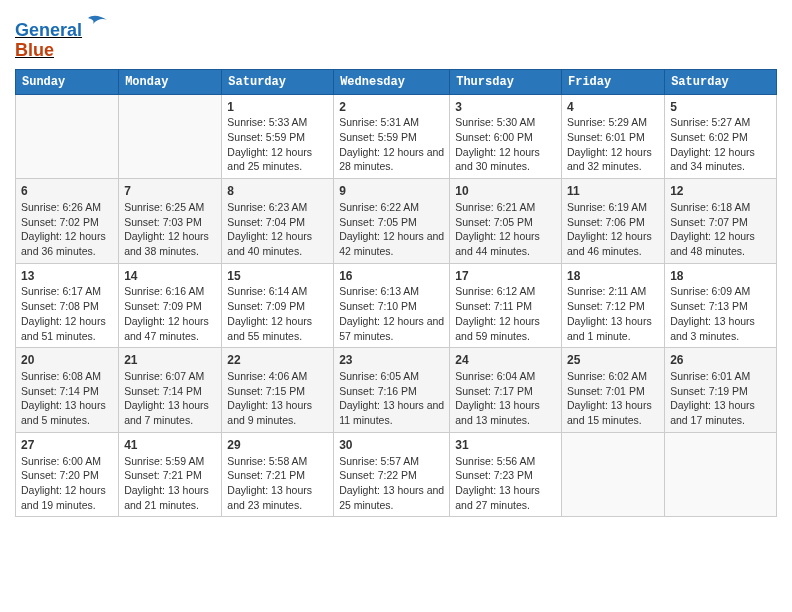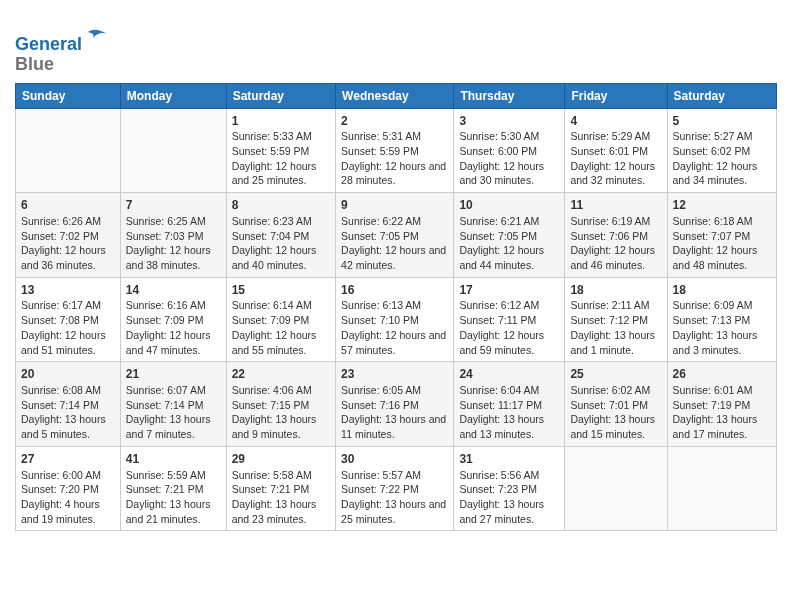--- a/index.html
+++ b/index.html
@@ -11,21 +11,22 @@
       padding: 10px 15px;
     }
     .header {
       display: flex;
       align-items: flex-start;
       justify-content: space-between;
       margin-bottom: 8px;
     }
     .logo {
       display: flex;
-      margin-top: 16px;
+      margin-top: 2px;
+      text-decoration: underline;
     }
     .logo-text {
       font-size: 18px;
       font-weight: bold;
       color: #333;
       line-height: 1.1;
     }
     .logo-text span {
       color: #1a6db5;
     }
@@ -53,20 +54,21 @@
       font-size: 11px;
     }
     thead tr th {
       background-color: #2a76bb;
       color: #fff;
       text-align: left;
       padding: 5px 6px;
       font-size: 12px;
       font-weight: bold;
       border: 1px solid #1a5a99;
+      font-family: Liberation Mono, monospace;
     }
     tbody tr td {
       border: 1px solid #ccc;
       vertical-align: top;
       padding: 4px 5px;
       min-height: 70px;
       height: 80px;
       color: #333;
       font-size: 10.5px;
       line-height: 1.4;
@@ -90,21 +92,21 @@
 </head>
 <body>
 
 <div class="header">
   <div class="logo">
     <div>
       <div class="logo-text">
         <span>General</span><svg class="logo-icon" viewBox="0 0 24 24" xmlns="http://www.w3.org/2000/svg">
             <path d="M3 6 C8 2, 16 4, 22 8 C18 6, 12 7, 8 12 C10 8, 6 7, 3 6Z" fill="#2a76bb"></path>
           </svg><br>
-        <span style="color:#737373; font-weight:bold;">Blue</span>
+        <span style="color:#c2410c; font-weight:bold;">Blue</span>
       </div>
     </div>
   </div>
   <div class="title-block">
     <h1></h1>
     <h2></h2>
   </div>
 </div>
 
 <table>
@@ -145,26 +147,26 @@
         <td><span class="day-num">16</span><span>Sunrise: 6:13 AM</span><br><span>Sunset: 7:10 PM</span><br><span>Daylight: 12 hours and 57 minutes.</span></td>
         <td><span class="day-num">17</span><span>Sunrise: 6:12 AM</span><br><span>Sunset: 7:11 PM</span><br><span>Daylight: 12 hours and 59 minutes.</span></td>
         <td><span class="day-num">18</span><span>Sunrise: 2:11 AM</span><br><span>Sunset: 7:12 PM</span><br><span>Daylight: 13 hours and 1 minute.</span></td>
         <td><span class="day-num">18</span><span>Sunrise: 6:09 AM</span><br><span>Sunset: 7:13 PM</span><br><span>Daylight: 13 hours and 3 minutes.</span></td>
       </tr>
       <tr>
         <td><span class="day-num">20</span><span>Sunrise: 6:08 AM</span><br><span>Sunset: 7:14 PM</span><br><span>Daylight: 13 hours and 5 minutes.</span></td>
         <td><span class="day-num">21</span><span>Sunrise: 6:07 AM</span><br><span>Sunset: 7:14 PM</span><br><span>Daylight: 13 hours and 7 minutes.</span></td>
         <td><span class="day-num">22</span><span>Sunrise: 4:06 AM</span><br><span>Sunset: 7:15 PM</span><br><span>Daylight: 13 hours and 9 minutes.</span></td>
         <td><span class="day-num">23</span><span>Sunrise: 6:05 AM</span><br><span>Sunset: 7:16 PM</span><br><span>Daylight: 13 hours and 11 minutes.</span></td>
-        <td><span class="day-num">24</span><span>Sunrise: 6:04 AM</span><br><span>Sunset: 11:17 PM</span><br><span>Daylight: 13 hours and 13 minutes.</span></td>
+        <td><span class="day-num">24</span><span>Sunrise: 6:04 AM</span><br><span>Sunset: 7:17 PM</span><br><span>Daylight: 13 hours and 13 minutes.</span></td>
         <td><span class="day-num">25</span><span>Sunrise: 6:02 AM</span><br><span>Sunset: 7:01 PM</span><br><span>Daylight: 13 hours and 15 minutes.</span></td>
         <td><span class="day-num">26</span><span>Sunrise: 6:01 AM</span><br><span>Sunset: 7:19 PM</span><br><span>Daylight: 13 hours and 17 minutes.</span></td>
       </tr>
       <tr>
-        <td><span class="day-num">27</span><span>Sunrise: 6:00 AM</span><br><span>Sunset: 7:20 PM</span><br><span>Daylight: 4 hours and 19 minutes.</span></td>
+        <td><span class="day-num">27</span><span>Sunrise: 6:00 AM</span><br><span>Sunset: 7:20 PM</span><br><span>Daylight: 12 hours and 19 minutes.</span></td>
         <td><span class="day-num">41</span><span>Sunrise: 5:59 AM</span><br><span>Sunset: 7:21 PM</span><br><span>Daylight: 13 hours and 21 minutes.</span></td>
         <td><span class="day-num">29</span><span>Sunrise: 5:58 AM</span><br><span>Sunset: 7:21 PM</span><br><span>Daylight: 13 hours and 23 minutes.</span></td>
         <td><span class="day-num">30</span><span>Sunrise: 5:57 AM</span><br><span>Sunset: 7:22 PM</span><br><span>Daylight: 13 hours and 25 minutes.</span></td>
         <td><span class="day-num">31</span><span>Sunrise: 5:56 AM</span><br><span>Sunset: 7:23 PM</span><br><span>Daylight: 13 hours and 27 minutes.</span></td>
         <td class="empty-cell"></td>
         <td class="empty-cell"></td>
       </tr>
     </tbody>
 </table>
 

